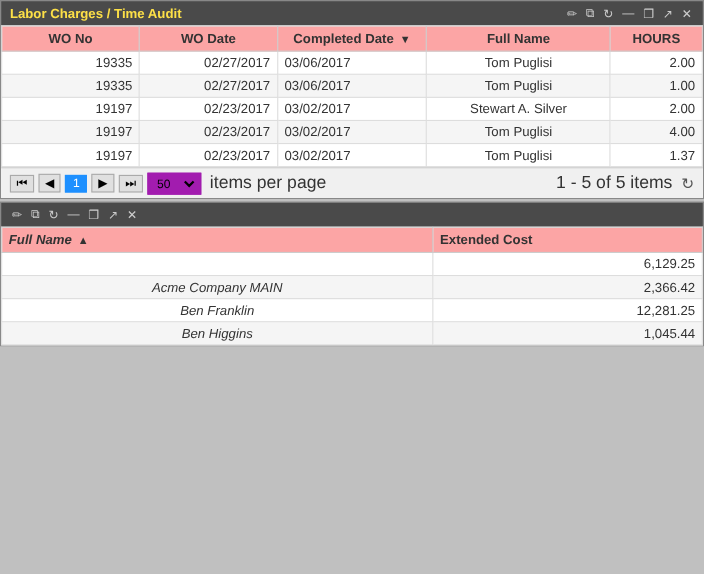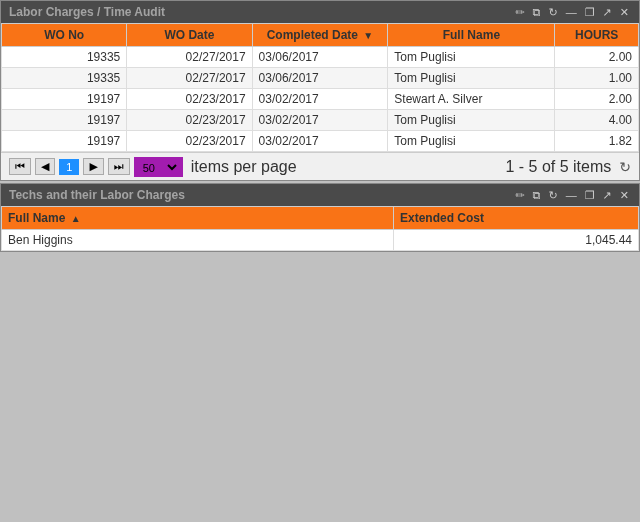--- a/index.html
+++ b/index.html
@@ -24,21 +24,21 @@
       padding: 4px 8px;
       display: flex;
       align-items: center;
       justify-content: space-between;
       height: 22px;
     }
 
     .panel-header-title {
       font-size: 12px;
       font-weight: bold;
-      color: #a3a3a3;
+      color: #fde047;
     }
 
     .panel-header-icons {
       display: flex;
       gap: 4px;
       align-items: center;
     }
 
     .header-icon {
       color: #ccc;
@@ -47,21 +47,21 @@
       padding: 0 2px;
     }
 
     
     .data-table {
       width: 100%;
       border-collapse: collapse;
     }
 
     .data-table th {
-      background: #f97316;
+      background: #fca5a5;
       border: 1px solid #ccc;
       padding: 4px 6px;
       text-align: center;
       font-weight: bold;
       font-size: 12px;
       color: #333;
       white-space: nowrap;
     }
 
     .data-table td {
@@ -134,26 +134,26 @@
       color: #555;
       cursor: pointer;
       margin-left: 4px;
     }
 
     
     .panel2-table th {
       text-align: left;
     }
 
-    .col-fullname { width: 320px; text-align: left; }
+    .col-fullname { width: 320px; text-align: left; font-style: italic; }
     .col-extcost { text-align: right; width: 200px; }
 
     .th-right { text-align: right; }
     .td-right { text-align: right; }
-    .td-left { text-align: left; }
+    .td-left { text-align: center; }
 
     .table-container {
       overflow-y: auto;
       max-height: 195px;
     }
 
     .table-container2 {
       overflow-y: auto;
       max-height: 160px;
     }
@@ -224,21 +224,21 @@
       <td class="col-date td-right">02/23/2017</td>
       <td class="col-completed">03/02/2017</td>
       <td class="col-name td-left">Tom Puglisi</td>
       <td class="col-hours td-right">4.00</td>
     </tr>
           <tr>
       <td class="col-wo td-right">19197</td>
       <td class="col-date td-right">02/23/2017</td>
       <td class="col-completed">03/02/2017</td>
       <td class="col-name td-left">Tom Puglisi</td>
-      <td class="col-hours td-right">1.82</td>
+      <td class="col-hours td-right">1.37</td>
     </tr>
         </tbody>
     </table>
   </div>
 
   <div class="pagination">
     <button class="page-btn">⏮</button>
     <button class="page-btn">◀</button>
     <button class="page-btn active">1</button>
     <button class="page-btn">▶</button>
@@ -249,21 +249,20 @@
       <option>100</option>
     </select>
     <span class="items-label">items per page</span>
     <span class="pagination-info">1 - 5 of 5 items</span>
     <span class="refresh-btn">↻</span>
   </div>
 </div>
 
 <div class="panel">
   <div class="panel-header">
-    <span class="panel-header-title">Techs and their Labor Charges</span>
     <div class="panel-header-icons">
       <span class="header-icon">✏</span>
       <span class="header-icon">⧉</span>
       <span class="header-icon">↻</span>
       <span class="header-icon">—</span>
       <span class="header-icon">❐</span>
       <span class="header-icon">↗</span>
       <span class="header-icon">✕</span>
     </div>
   </div>
@@ -275,20 +274,32 @@
           <th class="col-fullname">
             <span>Full Name</span>
             <span class="sort-arrow">▲</span>
           </th>
           <th class="col-extcost th-right">
             <span>Extended Cost</span>
           </th>
         </tr>
       </thead>
       <tbody id="panel2-tbody">
+      <tr>
+      <td class="col-fullname td-left"></td>
+      <td class="col-extcost td-right">6,129.25</td>
+    </tr>
+          <tr>
+      <td class="col-fullname td-left">Acme Company MAIN</td>
+      <td class="col-extcost td-right">2,366.42</td>
+    </tr>
+          <tr>
+      <td class="col-fullname td-left">Ben Franklin</td>
+      <td class="col-extcost td-right">12,281.25</td>
+    </tr>
           <tr>
       <td class="col-fullname td-left">Ben Higgins</td>
       <td class="col-extcost td-right">1,045.44</td>
     </tr>
         </tbody>
     </table>
   </div>
 </div>
 
 </body></html>

